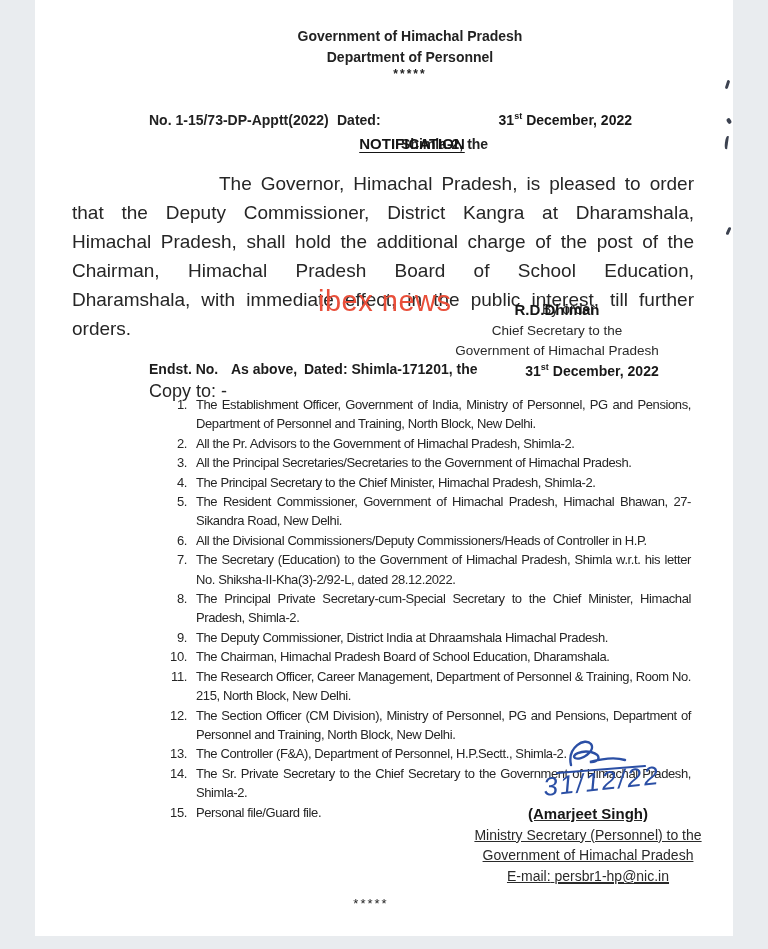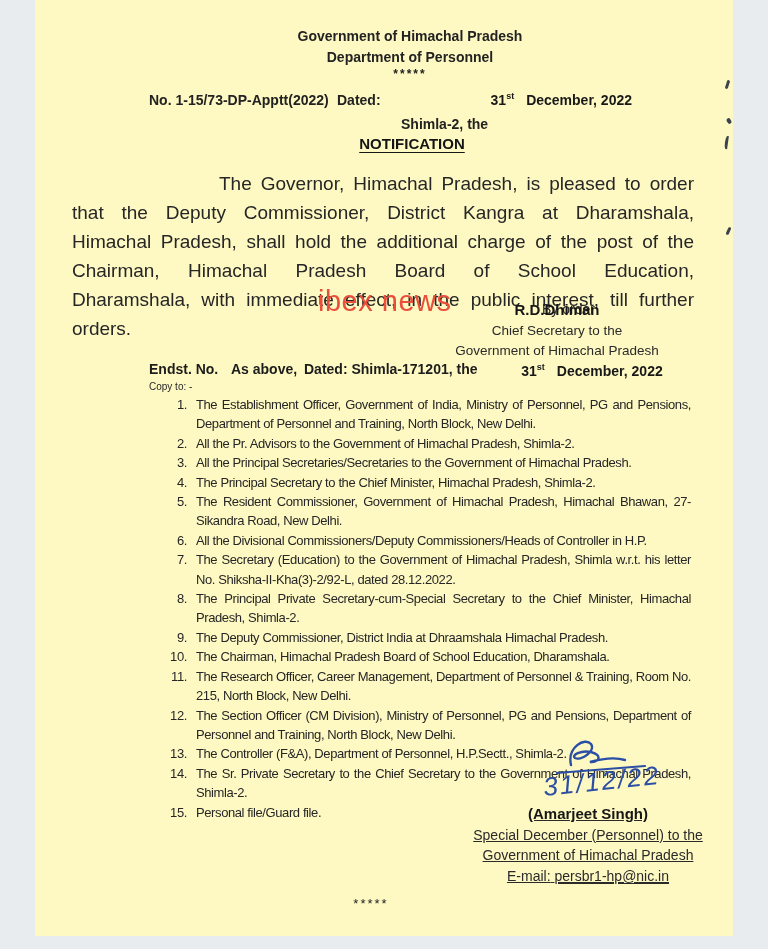--- a/index.html
+++ b/index.html
@@ -4,38 +4,38 @@
 <style>
   html,body{margin:0;padding:0;}
   body{
     width:768px;height:949px;overflow:hidden;
     font-family:"Liberation Sans","DejaVu Sans",sans-serif;
     background:#e9ecef;
   }
   .scene{position:relative;width:768px;height:949px;background:#e9ecef;}
   .page{
     position:absolute;left:35px;top:0;width:698px;height:936px;
-    background:#fef9c3;overflow:hidden;color:#2a2a2a;
+    background:#ffffff;overflow:hidden;color:#2a2a2a;
   }
   
   .doc-header{
     position:absolute;top:26px;left:0;right:0;text-align:center;
     transform:translateX(26px);
     font-size:14px;font-weight:600;color:#222;line-height:20.5px;
   }
   .doc-header .stars{font-size:12px;letter-spacing:2px;line-height:14px;}
   
-  .ref-line{position:absolute;top:92px;left:0;right:0;height:20px;
+  .ref-line{position:absolute;top:112px;left:0;right:0;height:20px;
     font-size:14px;font-weight:600;color:#222;padding-left:11px;}
   .ref-no{position:absolute;left:114px;}
   .ref-dated{position:absolute;left:302px;}
   .ref-place{position:absolute;left:366px;margin-top:24px;}
   .ref-date{position:absolute;right:101px;font-weight:700;color:#181818;}
   sup.ord{font-size:9px;vertical-align:super;line-height:0;}
-  .date-rest{margin-left:12px;}
+  .date-rest{margin-left:4px;}
   
   .title{
     position:absolute;top:135px;left:0;right:0;margin:0;text-align:center;
     transform:translateX(28px);
     font-size:15px;font-weight:700;color:#151515;
   }
   .title span{text-decoration:underline;text-underline-offset:3px;}
   
   .body-par{
     position:absolute;top:168px;left:36px;width:622px;margin:1px;
@@ -53,21 +53,21 @@
     font-size:13.5px;line-height:20px;color:#2a2a2a;
   }
   .sig-name{font-size:15px;font-weight:700;color:#161616;line-height:22px;}
   .sig-date{font-weight:700;color:#181818;font-size:14px;transform:translateX(35px);}
   
   .endst-row{position:absolute;top:361px;left:0;right:0;height:18px;
     font-size:14px;font-weight:700;color:#1c1c1c;}
   .endst-label{position:absolute;left:114px;}
   .endst-above{position:absolute;left:196px;}
   .endst-dated{position:absolute;left:269px;}
-  .copy-label{position:absolute;top:381px;left:114px;font-size:10px;color:#262626;}
+  .copy-label{position:absolute;top:381px;left:114px;font-size:18px;color:#262626;}
   
   .copy-list{
     position:absolute;top:395px;left:0;right:0;margin:0;padding:0;
     list-style:none;counter-reset:li;
     font-size:13px;line-height:19.4px;color:#262626;letter-spacing:-0.4px;
   }
   .copy-list li{
     counter-increment:li;position:relative;
     padding-left:161px;padding-right:42px;text-align:justify;
   }
@@ -160,21 +160,21 @@
       </ol>
 
     <svg class="sign-scribble" width="130" height="46" viewBox="0 0 130 46">
       <path d="M38 32 C 34 14, 52 4, 58 11 C 63 18, 48 28, 42 25 C 38 22, 48 17, 58 19 C 70 22, 66 30, 57 29 C 68 26, 82 24, 92 27" fill="none" stroke="#2b4fa5" stroke-width="2.4" stroke-linecap="round"></path>
       <path d="M24 40 L 112 33" fill="none" stroke="#2b4fa5" stroke-width="2.2" stroke-linecap="round"></path>
     </svg>
     <div class="hand-date">31/12/22</div>
 
     <div class="sign-block">
       <div class="sg-name">(Amarjeet Singh)</div>
-      <div>Special December (Personnel) to the</div>
+      <div>Ministry Secretary (Personnel) to the</div>
       <div>Government of Himachal Pradesh</div>
       <div><span>E-mail:</span> <span class="email-addr">persbr1-hp@nic.in</span></div>
     </div>
 
     <div class="footer-stars">*****</div>
 
     <span class="edge-mark m1"></span>
     <span class="edge-mark m2"></span>
     <span class="edge-mark m3"></span>
     <span class="edge-mark m4"></span>

